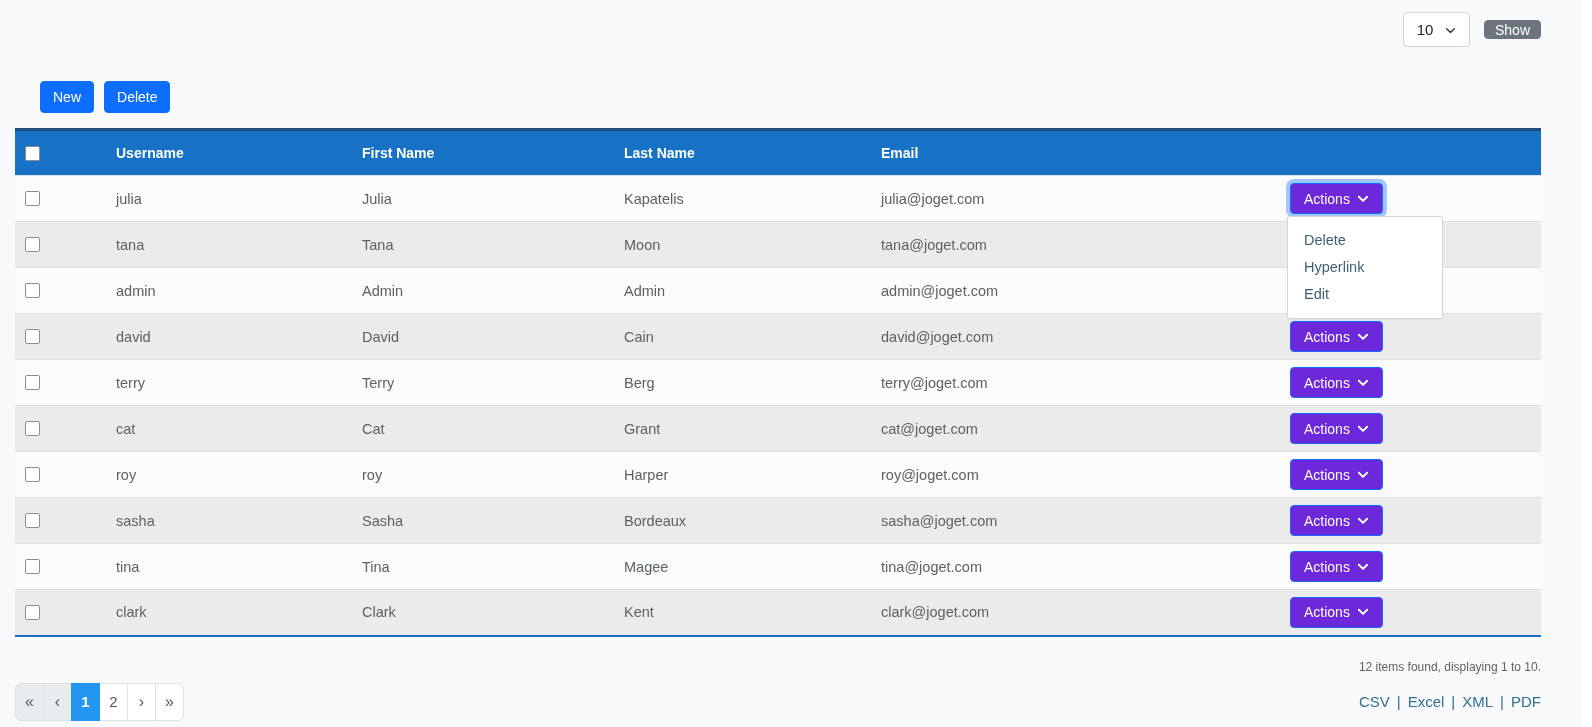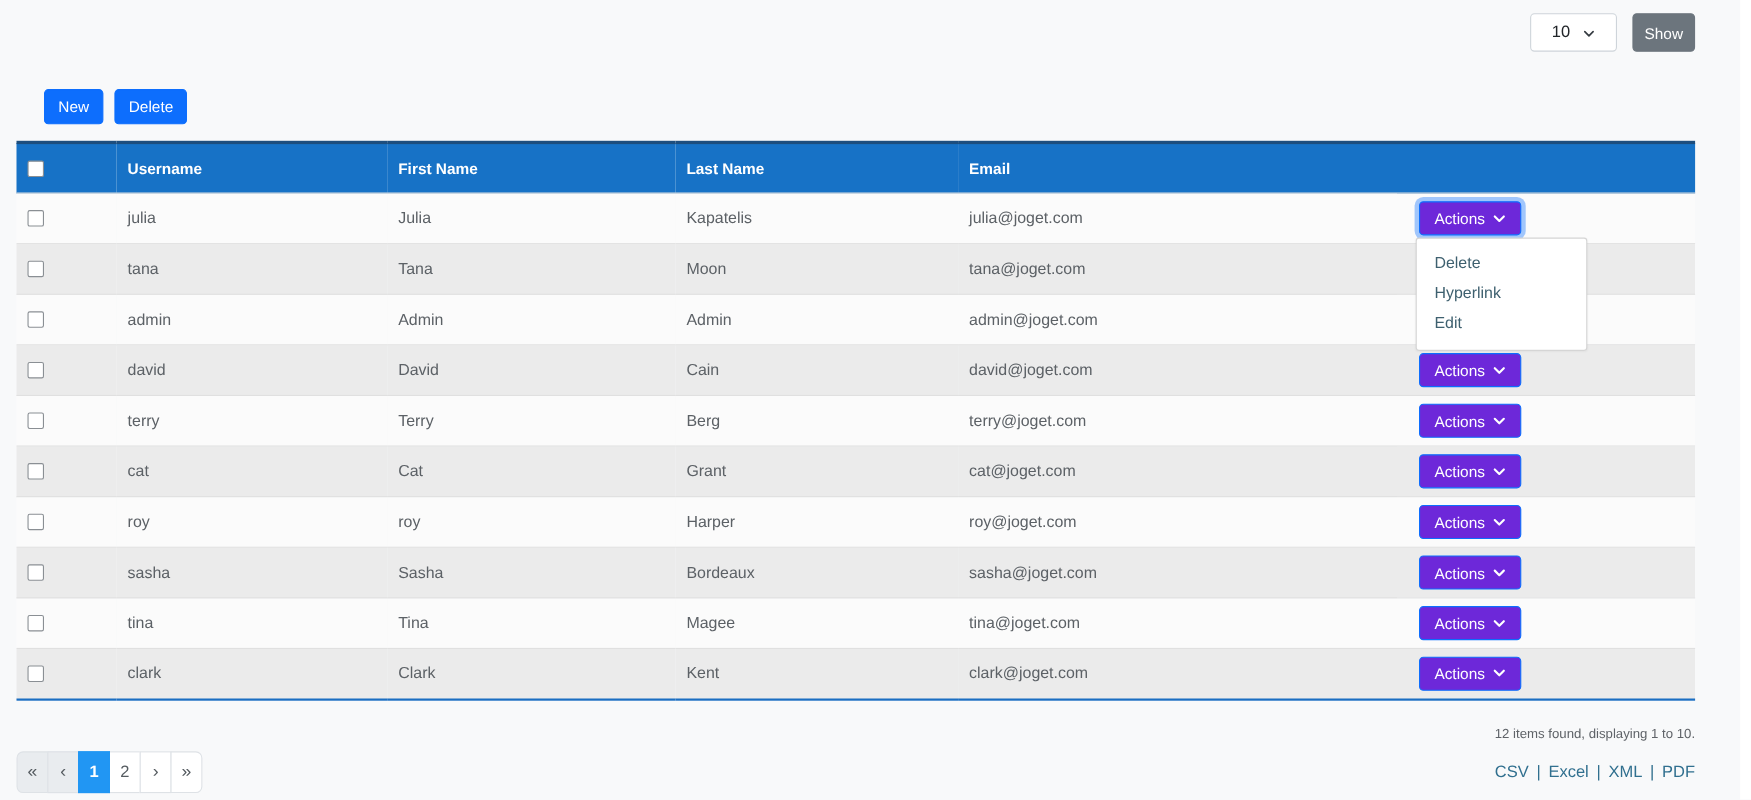--- a/index.html
+++ b/index.html
@@ -4,24 +4,24 @@
 <style>
   * { margin:0; padding:0; box-sizing:border-box; }
   html,body { background:#f8f9fa; }
   body { font-family:"Liberation Sans","DejaVu Sans",sans-serif; }
   .page { position:relative; width:1592px; height:727px; background:#f8f9fa; overflow:hidden; }
   .scroll-strip { position:absolute; top:0; right:0; width:10px; height:100%; background:#ffffff; }
   .container { margin:0 51px 0 15px; }
 
   
   .topbar { display:flex; justify-content:flex-end; align-items:center; gap:14px; padding-top:12px; }
-  .select-box { display:flex; align-items:center; justify-content:center; gap:12px; width:79px; height:35px;
+  .select-box { display:flex; align-items:center; justify-content:center; gap:12px; width:67px; height:35px;
     background:#ffffff; border:1px solid #ced4da; border-radius:4px; color:#212529; font-size:15px; cursor:pointer; }
   .select-box .chev-dark { margin-top:2px; }
-  .btn-show { width:57px; height:35px; background:#6c757d; border:1px solid #6c757d; border-radius:4px;
+  .btn-show { width:57px; height:19px; background:#6c757d; border:1px solid #6c757d; border-radius:4px;
     color:#ffffff; font-size:14px; font-family:inherit; cursor:pointer; }
 
   
   .toolbar { display:flex; gap:10px; margin-top:34px;margin-left:25px; }
   .btn-primary { background:#0d6efd; border:1px solid #0d6efd; border-radius:4px; color:#ffffff;
     font-size:14px; font-family:inherit; padding:0 12px; height:32px; cursor:pointer; }
 
   
   table { width:100%; margin-top:15px; border-collapse:collapse; table-layout:fixed;
     border-bottom:2px solid #1b6ec2; }

